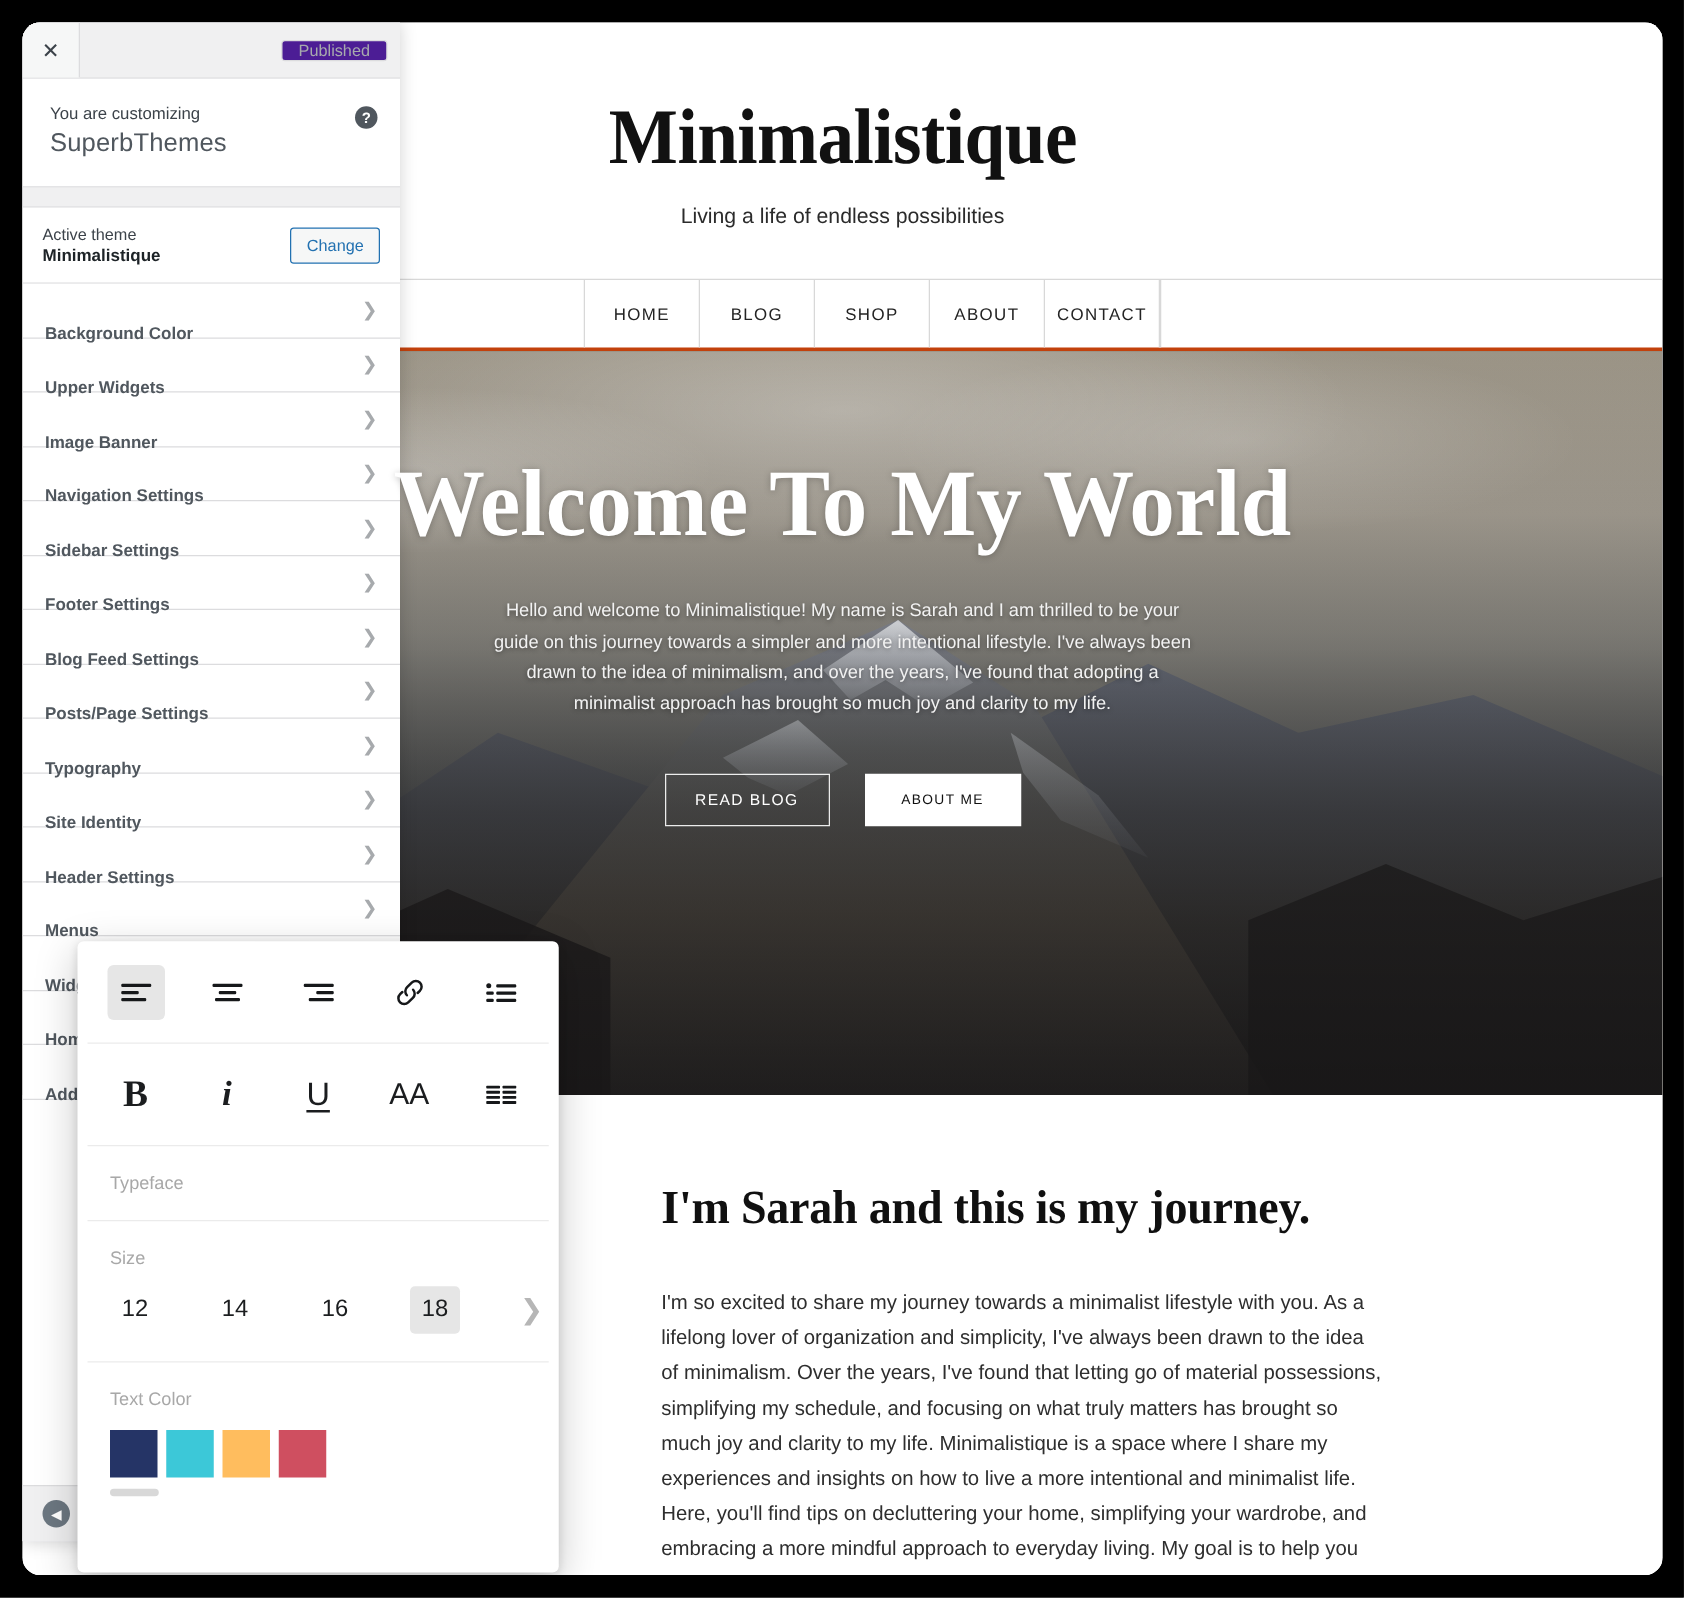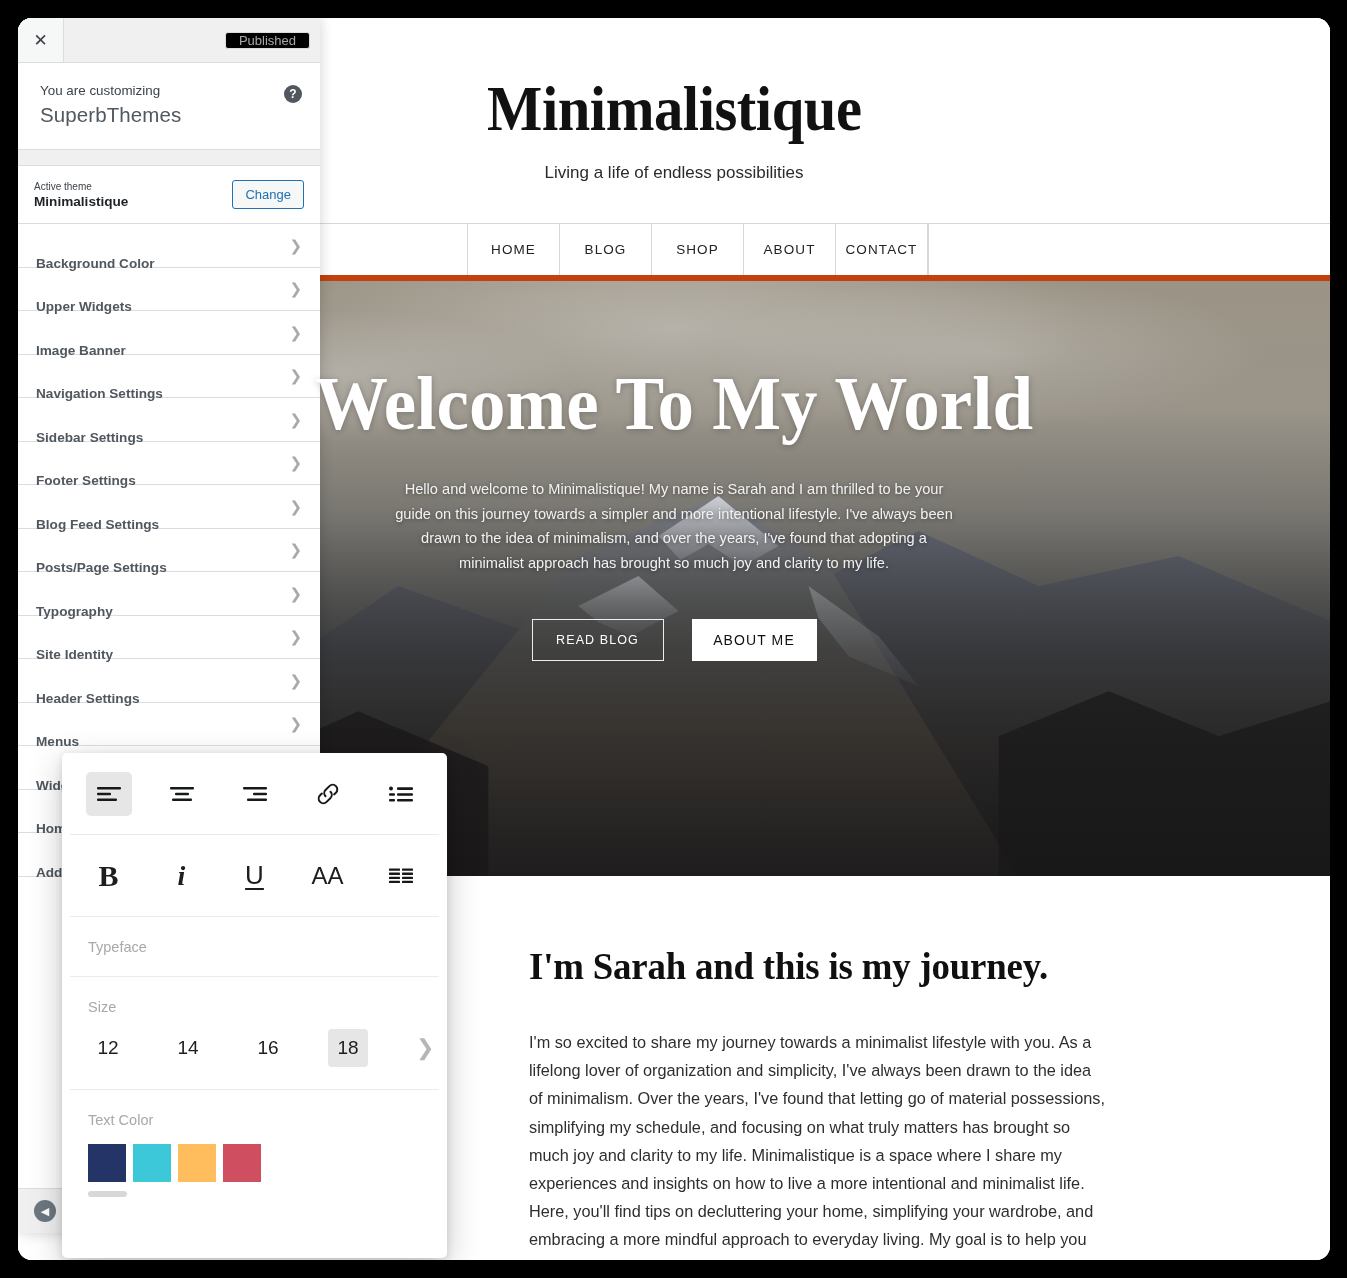--- a/index.html
+++ b/index.html
@@ -51,21 +51,21 @@
   .site-tagline {
     margin-top: 20px;
     font-size: 17px;
     color: #2b2b2b;
     font-weight: 400;
   }
 
   .site-nav {
     height: 58px;
     border-top: 1px solid #d8d8d8;
-    border-bottom: 6px solid #c2410c;
+    border-bottom: 3px solid #c2410c;
     display: flex;
     justify-content: center;
     align-items: stretch;
     padding-left: 48px;
   }
   .nav-spacer { flex: 1 1 auto; border-right: 1px solid #d8d8d8; }
   .nav-spacer-right { flex: 1 1 auto; border-left: 1px solid #d8d8d8; }
   .nav-item {
     width: 92px;
     display: flex;
@@ -139,21 +139,21 @@
     font-size: 12.5px;
     letter-spacing: 1.1px;
     display: flex; align-items: center; justify-content: center;
     cursor: pointer;
     background: transparent;
   }
   .btn-solid {
     width: 125px; height: 42px;
     background: #ffffff;
     color: #111111;
-    font-size: 14px;
+    font-size: 11px;
     letter-spacing: 1.1px;
     font-weight: 500;
     display: flex; align-items: center; justify-content: center;
     cursor: pointer;
     border: none;
   }
 
   
   .article { padding: 68px 0 0 0; background: #fff; }
   .article-inner { width: 578px; margin: 0 0 0 511px; }
@@ -203,21 +203,21 @@
     color: #3c434a;
   }
   .cz-publish-wrap {
     flex: 1;
     display: flex;
     align-items: center;
     justify-content: flex-end;
     padding-right: 10px;
   }
   .cz-publish {
-    background: #000000;
+    background: #4c1d95;
     border: 1px solid #dcdcde;
     border-radius: 3px;
     color: #a7aaad;
     font-size: 13px;
     padding: 0 13px;
     cursor: pointer;
   }
 
   .cz-info {
     background: #fff;
@@ -252,21 +252,21 @@
   .cz-theme {
     background: #fff;
     padding: 14px 16px;
     display: flex;
     align-items: center;
     justify-content: space-between;
     border-bottom: 1px solid #dcdcde;
     border-top: 1px solid #dcdcde;
     flex: 0 0 auto;
   }
-  .cz-theme-label { font-size: 10px; color: #3c434a; }
+  .cz-theme-label { font-size: 13px; color: #3c434a; }
   .cz-theme-name { font-size: 13.6px; color: #1d2327; font-weight: 700; margin-top: 2px; }
   .cz-change {
     background: #f6f7f7;
     border: 1px solid #2271b1;
     color: #2271b1;
     border-radius: 3px;
     font-size: 13px;
     padding: 6px 12px;
     cursor: pointer;
   }

